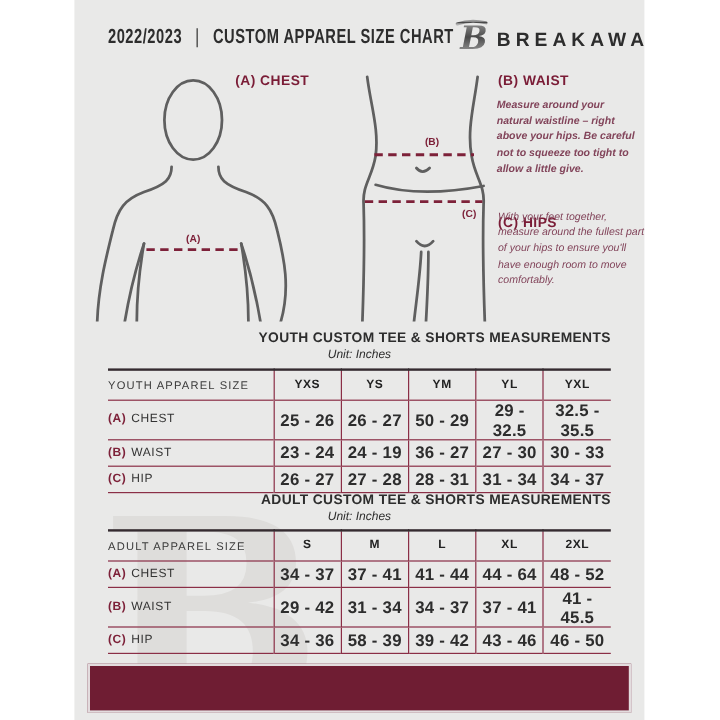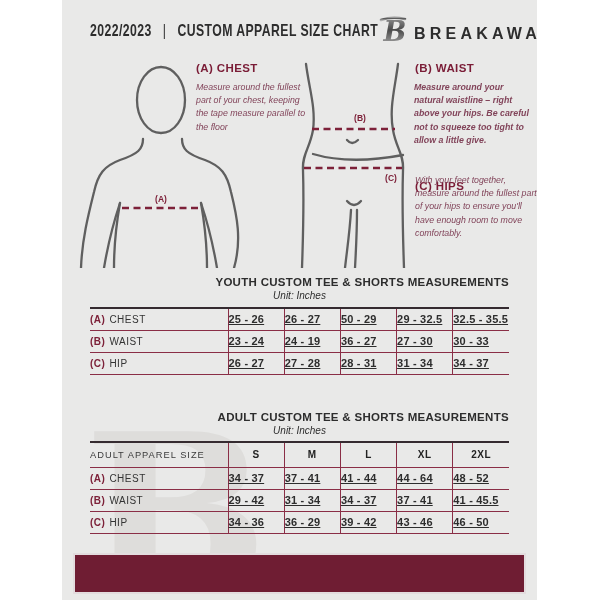--- a/index.html
+++ b/index.html
@@ -49,22 +49,22 @@
   .size-table tr{border-bottom:1.4px solid #8a2e46;}
   .size-table td{border-left:1.4px solid #8a2e46;padding:0;vertical-align:middle;}
   .size-table td:first-child{border-left:none;}
   .size-table tr.hdr{height:25px;}
   .size-table tr.data{height:22px;}
   .col-head{font-size:9.3px;letter-spacing:1px;color:#3a3a3a;padding-left:11px;}
   .size-head{font-weight:bold;font-size:10px;color:#222;text-align:center;
     letter-spacing:.5px;}
   .row-label{padding-left:11px;font-size:10px;color:#333;letter-spacing:.5px;}
   .row-key{color:#7d2139;font-weight:bold;margin-right:4px;}
-  .val{font-size:11px;color:#2d2d2d;font-weight:bold;
-    letter-spacing:.2px;text-decoration:underline;}
+  .val{text-align:center;font-size:14px;color:#2d2d2d;font-weight:bold;
+    letter-spacing:.2px;}
   #youth-title{top:276px;} #youth-unit{top:290px;} #youth-table{top:307px;}
   #adult-title{top:411px;} #adult-unit{top:425px;} #adult-table{top:441px;}
 
   
   .watermark{position:absolute;left:22px;top:404px;font-family:"DejaVu Serif",serif;
     font-weight:bold;font-size:218px;line-height:1;color:#dedddb;z-index:1;
     user-select:none;}
   .footer-bar{position:absolute;left:11px;top:553px;width:449px;height:37px;
     background:#6f1d33;border:2px solid #e3dcde;z-index:3;}
 </style>
@@ -114,39 +114,46 @@
       <path class="outline" d="M53 82 Q58 88 64 82" stroke-width="1.8"></path>
       <path class="outline" d="M19 96 Q56 107 109 97" stroke-width="1.8"></path>
       <line class="dash" x1="10" y1="110" x2="108" y2="110"></line>
       <text class="diag-label" x="97" y="123" text-anchor="middle">(C)</text>
       <path class="outline" d="M53 143 Q60 151 67 143" stroke-width="1.8"></path>
       <path class="outline" d="M57 152 C56 172 53 192 51 210" stroke-width="1.8"></path>
       <path class="outline" d="M63 152 C63 172 62 192 61 210" stroke-width="1.8"></path>
     </svg>
 
     <div id="chest-head" class="guide-head">(A) CHEST</div>
-    <div id="chest-body" class="guide-body">Measure around the fullest part of your chest, keeping the tape measure parallel to the floor</div>
     <div id="waist-head" class="guide-head">(B) WAIST</div>
     <div id="waist-body" class="guide-body">Measure around your natural waistline – right above your hips. Be careful not to squeeze too tight to allow a little give.</div>
     <div id="hips-head" class="guide-head">(C) HIPS</div>
     <div id="hips-body" class="guide-body">With your feet together, measure around the fullest part of your hips to ensure you'll
 have enough room to move comfortably.</div>
 
     <div id="youth-title" class="tbl-title">YOUTH CUSTOM TEE &amp; SHORTS MEASUREMENTS</div>
     <div id="youth-unit" class="tbl-unit">Unit: Inches</div>
     <table id="youth-table" class="size-table">
       <colgroup>
           <col style="width:138px">
           <col>
           <col>
           <col>
           <col>
           <col>
         </colgroup>
       <tbody>
+          <tr class="hdr">
+        <td class="col-head">YOUTH APPAREL SIZE</td>
+        <td class="size-head">YXS</td>
+        <td class="size-head">YS</td>
+        <td class="size-head">YM</td>
+        <td class="size-head">YL</td>
+        <td class="size-head">YXL</td>
+      </tr>
       <tr class="data">
         <td class="row-label"><span class="row-key">(A)</span><span>CHEST</span></td>
         <td class="val">25 - 26</td>
         <td class="val">26 - 27</td>
         <td class="val">50 - 29</td>
         <td class="val">29 - 32.5</td>
         <td class="val">32.5 - 35.5</td>
       </tr>
       <tr class="data">
         <td class="row-label"><span class="row-key">(B)</span><span>WAIST</span></td>
@@ -199,21 +206,21 @@
         <td class="row-label"><span class="row-key">(B)</span><span>WAIST</span></td>
         <td class="val">29 - 42</td>
         <td class="val">31 - 34</td>
         <td class="val">34 - 37</td>
         <td class="val">37 - 41</td>
         <td class="val">41 - 45.5</td>
       </tr>
       <tr class="data">
         <td class="row-label"><span class="row-key">(C)</span><span>HIP</span></td>
         <td class="val">34 - 36</td>
-        <td class="val">36 - 29</td>
+        <td class="val">58 - 39</td>
         <td class="val">39 - 42</td>
         <td class="val">43 - 46</td>
         <td class="val">46 - 50</td>
       </tr>
     </tbody>
       </table>
 
     <div class="footer-bar"></div>
   </div>
 </div>

